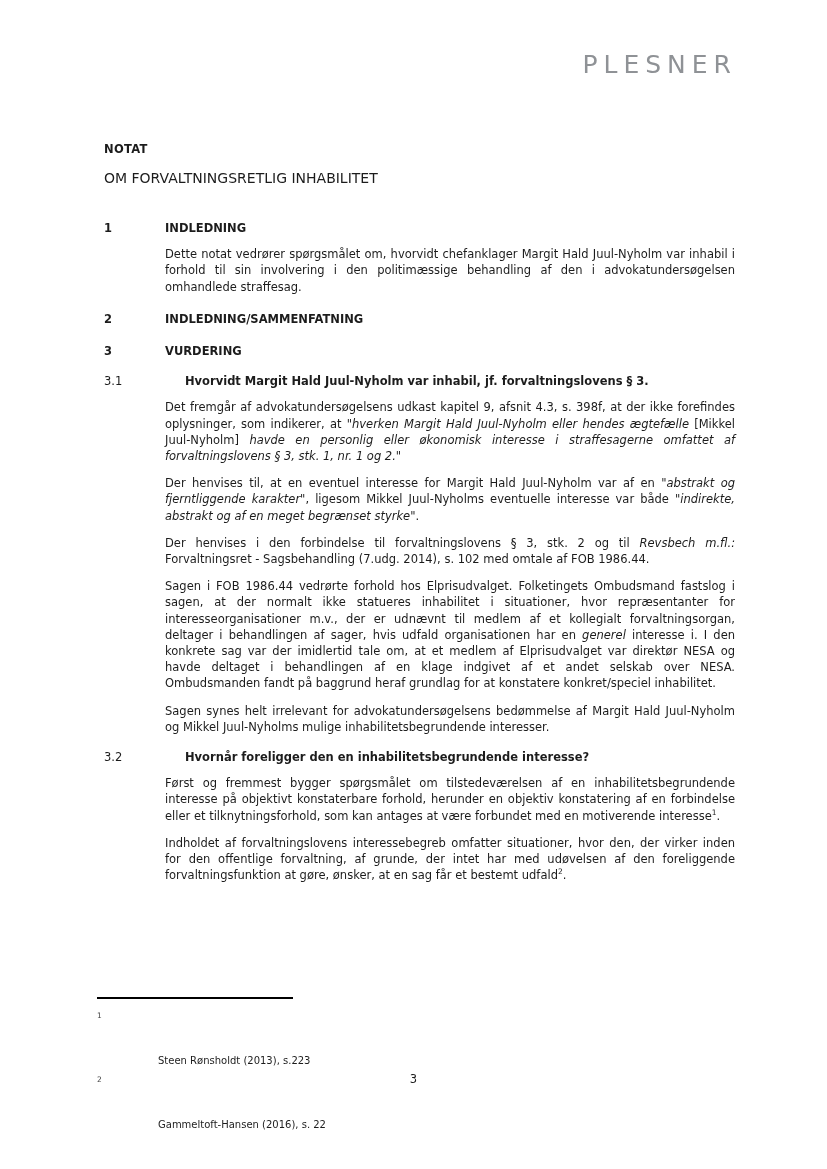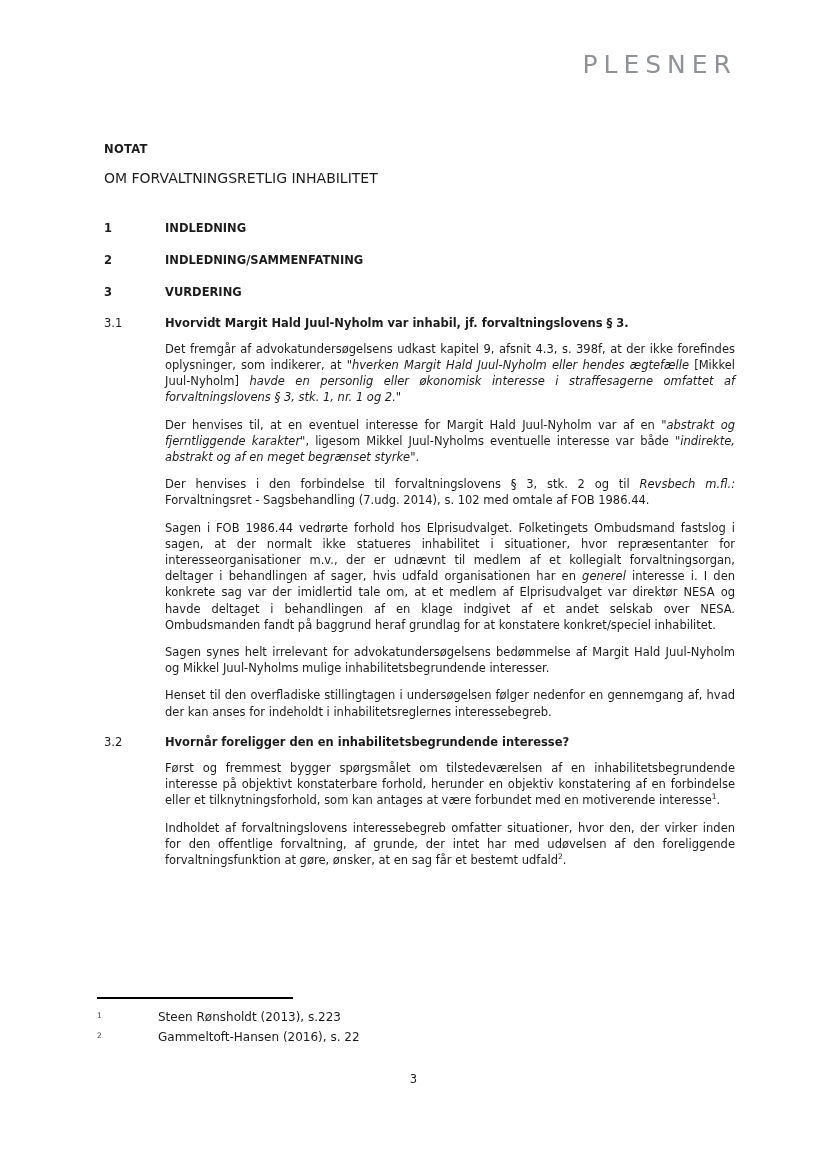--- a/index.html
+++ b/index.html
@@ -46,21 +46,21 @@
   }
   .row .txt {
     flex: 1;
     font-size: 11.5px;
     line-height: 16.2px;
     text-align: justify;
   }
   .row.heading { margin: 16px 0 10px 0; }
   .row.heading .num, .row.heading .txt { font-weight: bold; text-align: left; }
   .row.subheading { margin: 14px 0 10px 0; }
-  .row.subheading .txt { font-weight: bold; text-align: left; }
+  .row.subheading .txt { font-weight: bold; text-align: left; margin-left: 20px; }
   .row.para { margin-bottom: 11px; }
   .run-italic { font-style: italic; }
   sup, .sup {
     font-size: 7.5px;
     vertical-align: super;
     line-height: 0;
   }
   .footnotes {
     position: absolute;
     left: 97px; top: 997px;
@@ -77,22 +77,23 @@
   }
   .fn-num {
     width: 61px;
     flex: none;
     font-size: 7.5px;
     color: #444;
     padding-top: 1px;
   }
   .fn-text {
     flex: 1;
-    font-size: 12px;
+    font-size: 10px;
     line-height: 14px;
+    margin-top: 44px;
   }
   .page-number {
     position: absolute;
     top: 1072px;
     left: 0;
     width: 827px;
     text-align: center;
     font-size: 11.5px;
   }
 </style>
@@ -103,20 +104,24 @@
 
   <div class="logo">PLESNER</div>
 
   <div class="doc">
     <div class="title">NOTAT</div>
     <div class="subject">OM FORVALTNINGSRETLIG INHABILITET</div>
     <div id="content-blocks">
         <div class="row heading">
           <div class="num">1</div>
           <div class="txt"><span>INDLEDNING</span></div>
+        </div>
+        <div class="row para">
+          <div class="num"></div>
+          <div class="txt"><span>Dette notat vedrører spørgsmålet om, hvorvidt chefanklager Margit Hald Juul-Nyholm var inhabil i forhold til sin involvering i den politimæssige behandling af den i advokatundersøgelsen omhandlede straffesag.</span></div>
         </div>
         <div class="row heading">
           <div class="num">2</div>
           <div class="txt"><span>INDLEDNING/SAMMENFATNING</span></div>
         </div>
         <div class="row heading">
           <div class="num">3</div>
           <div class="txt"><span>VURDERING</span></div>
         </div>
         <div class="row subheading">
@@ -136,24 +141,20 @@
           <div class="txt"><span>Der henvises i den forbindelse til forvaltningslovens § 3, stk. 2 og til </span><span class="run-italic">Revsbech m.fl.:</span><span> Forvaltningsret - Sagsbehandling (7.udg. 2014), s. 102 med omtale af FOB 1986.44.</span></div>
         </div>
         <div class="row para">
           <div class="num"></div>
           <div class="txt"><span>Sagen i FOB 1986.44 vedrørte forhold hos Elprisudvalget. Folketingets Ombudsmand fastslog i sagen, at der normalt ikke statueres inhabilitet i situationer, hvor repræsentanter for interesseorganisationer m.v., der er udnævnt til medlem af et kollegialt forvaltningsorgan, deltager i behandlingen af sager, hvis udfald organisationen har en </span><span class="run-italic">generel</span><span> interesse i. I den konkrete sag var der imidlertid tale om, at et medlem af Elprisudvalget var direktør NESA og havde deltaget i behandlingen af en klage indgivet af et andet selskab over NESA. Ombudsmanden fandt på baggrund heraf grundlag for at konstatere konkret/speciel inhabilitet.</span></div>
         </div>
         <div class="row para">
           <div class="num"></div>
           <div class="txt"><span>Sagen synes helt irrelevant for advokatundersøgelsens bedømmelse af Margit Hald Juul-Nyholm og Mikkel Juul-Nyholms mulige inhabilitetsbegrundende interesser.</span></div>
         </div>
-        <div class="row para">
-          <div class="num"></div>
-          <div class="txt"><span>Henset til den overfladiske stillingtagen i undersøgelsen følger nedenfor en gennemgang af, hvad der kan anses for indeholdt i inhabilitetsreglernes interessebegreb.</span></div>
-        </div>
         <div class="row subheading">
           <div class="num">3.2</div>
           <div class="txt"><span>Hvornår foreligger den en inhabilitetsbegrundende interesse?</span></div>
         </div>
         <div class="row para">
           <div class="num"></div>
           <div class="txt"><span>Først og fremmest bygger spørgsmålet om tilstedeværelsen af en inhabilitetsbegrundende interesse på objektivt konstaterbare forhold, herunder en objektiv konstatering af en forbindelse eller et tilknytningsforhold, som kan antages at være forbundet med en motiverende interesse</span><sup>1</sup><span>.</span></div>
         </div>
         <div class="row para">
           <div class="num"></div>

